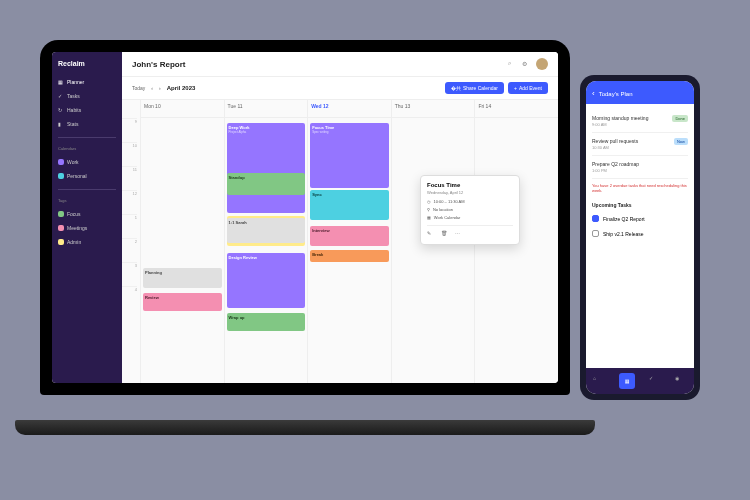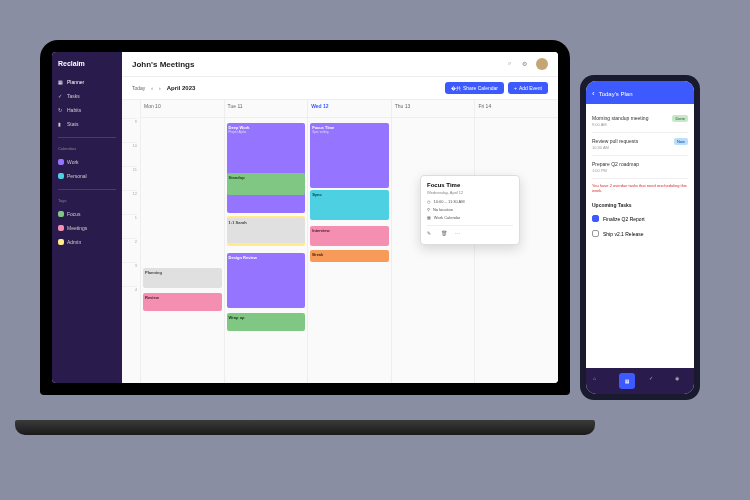--- a/index.html
+++ b/index.html
@@ -115,21 +115,21 @@
             <span class="color-dot" style="background:#f48fb1"></span>
             <span>Meetings</span>
           </div>
         <div class="nav-item">
             <span class="color-dot" style="background:#ffeb8a"></span>
             <span>Admin</span>
           </div>
       </div>
       <div class="main">
         <div class="header">
-          <div class="title">John's Meetings</div>
+          <div class="title">John's Report</div>
           <div class="header-icons">
             <span class="header-icon">⌕</span>
             <span class="header-icon">⚙</span>
             <span class="avatar"></span>
           </div>
         </div>
         <div class="toolbar">
           <div class="tb-left">
             <span>Today</span>
             <span>‹</span>

